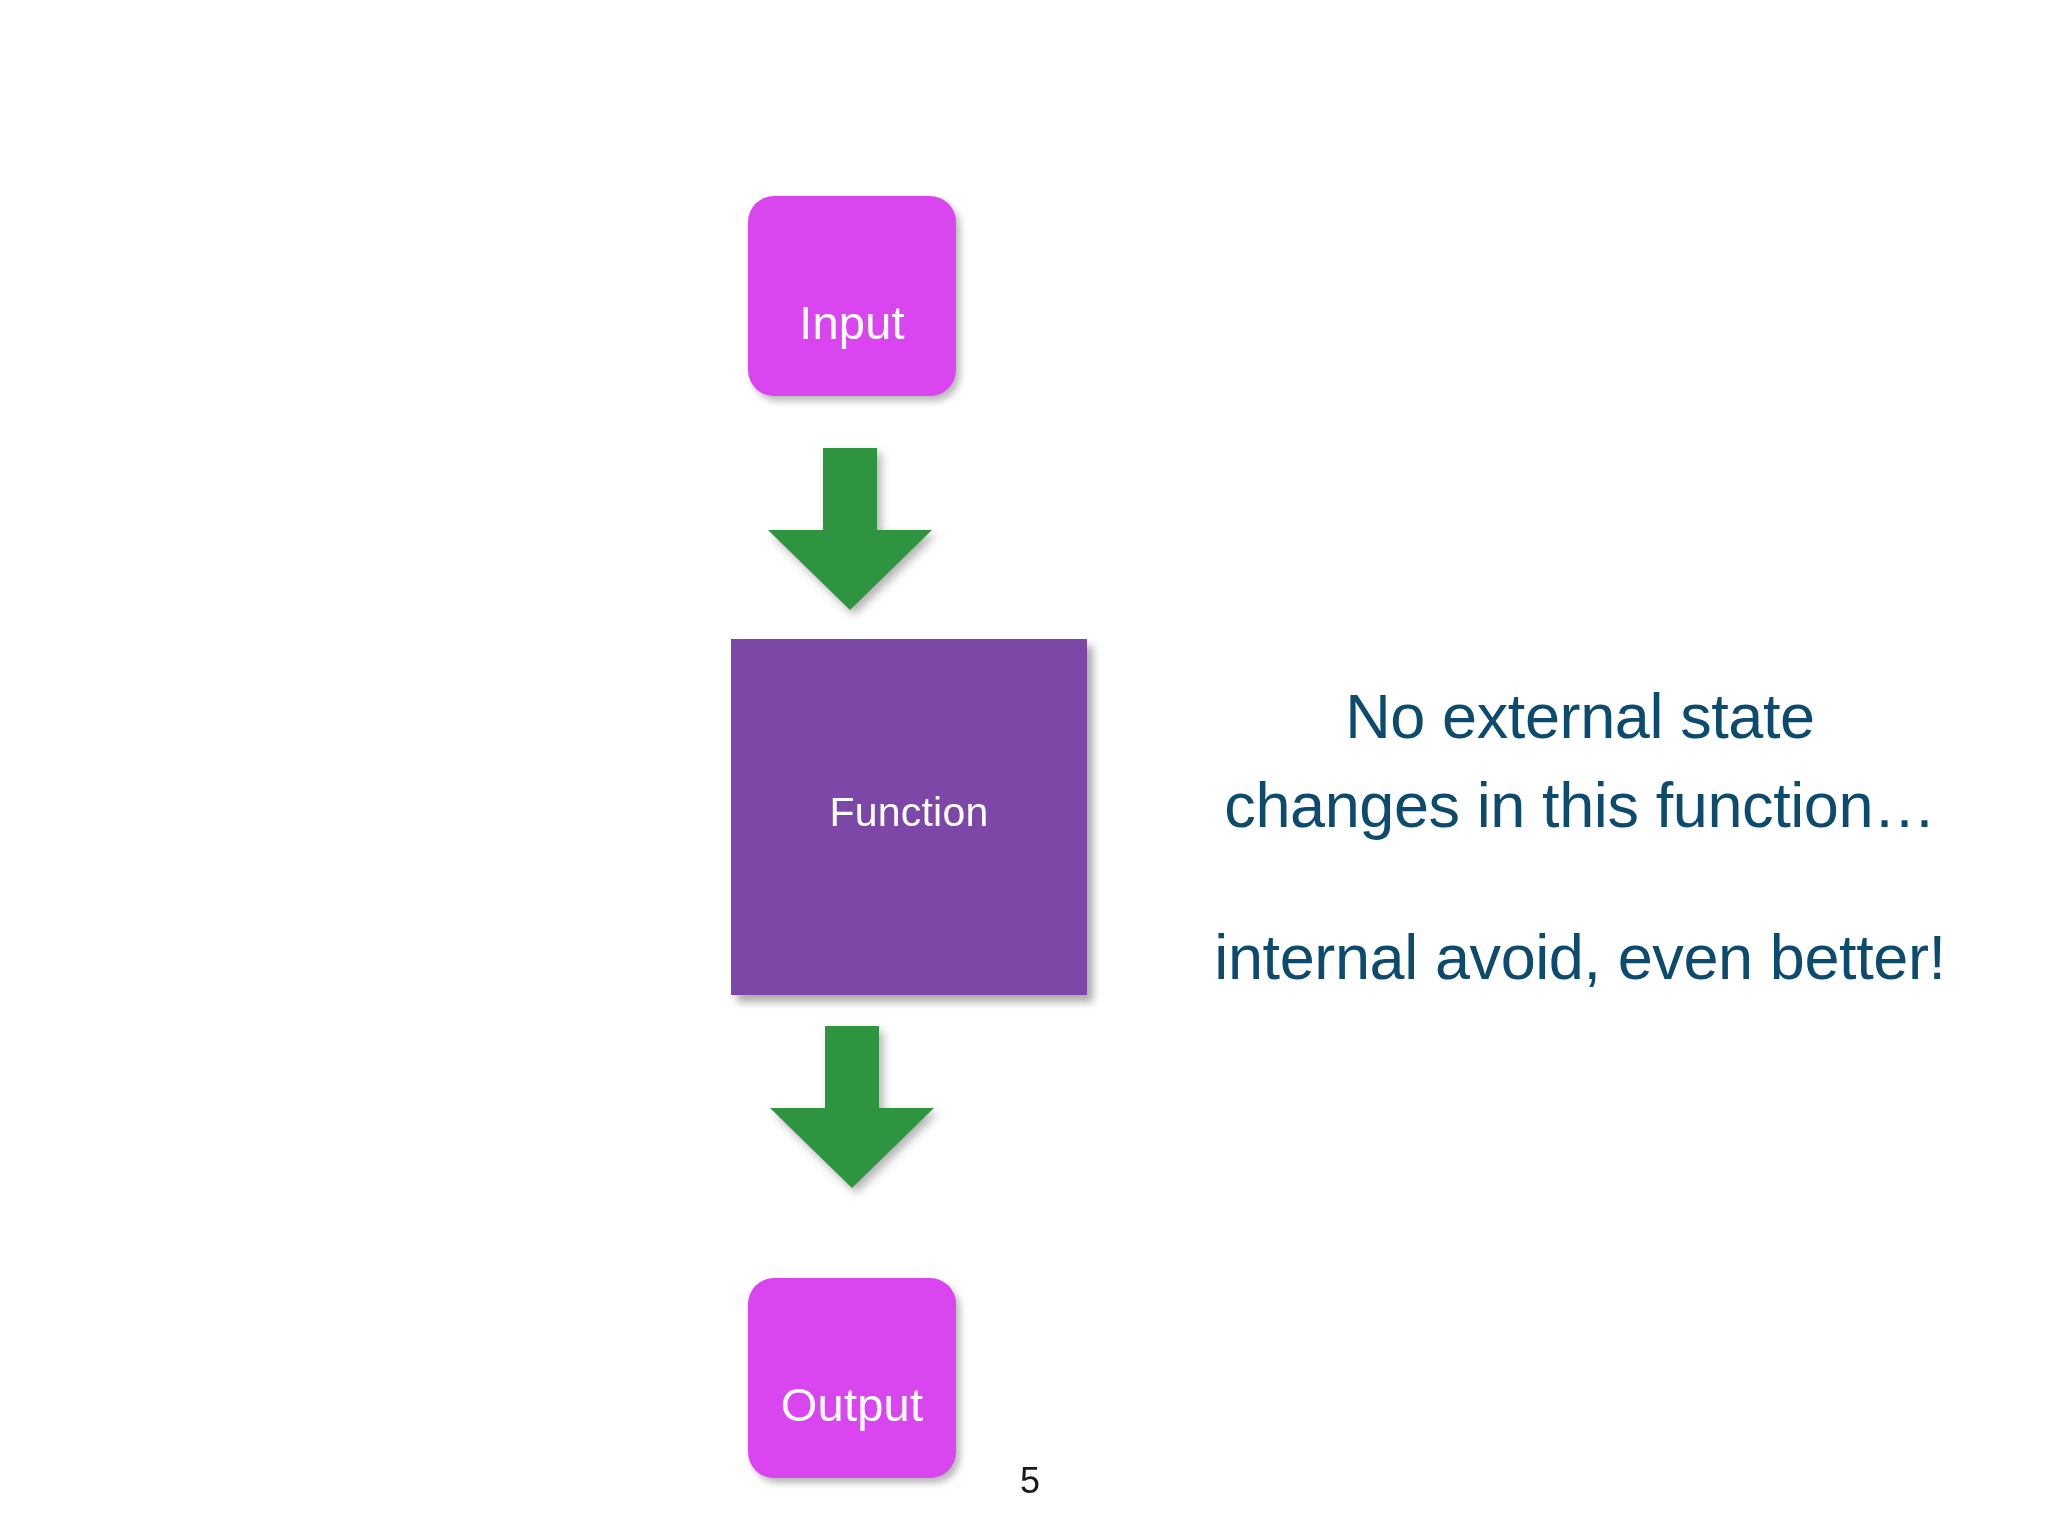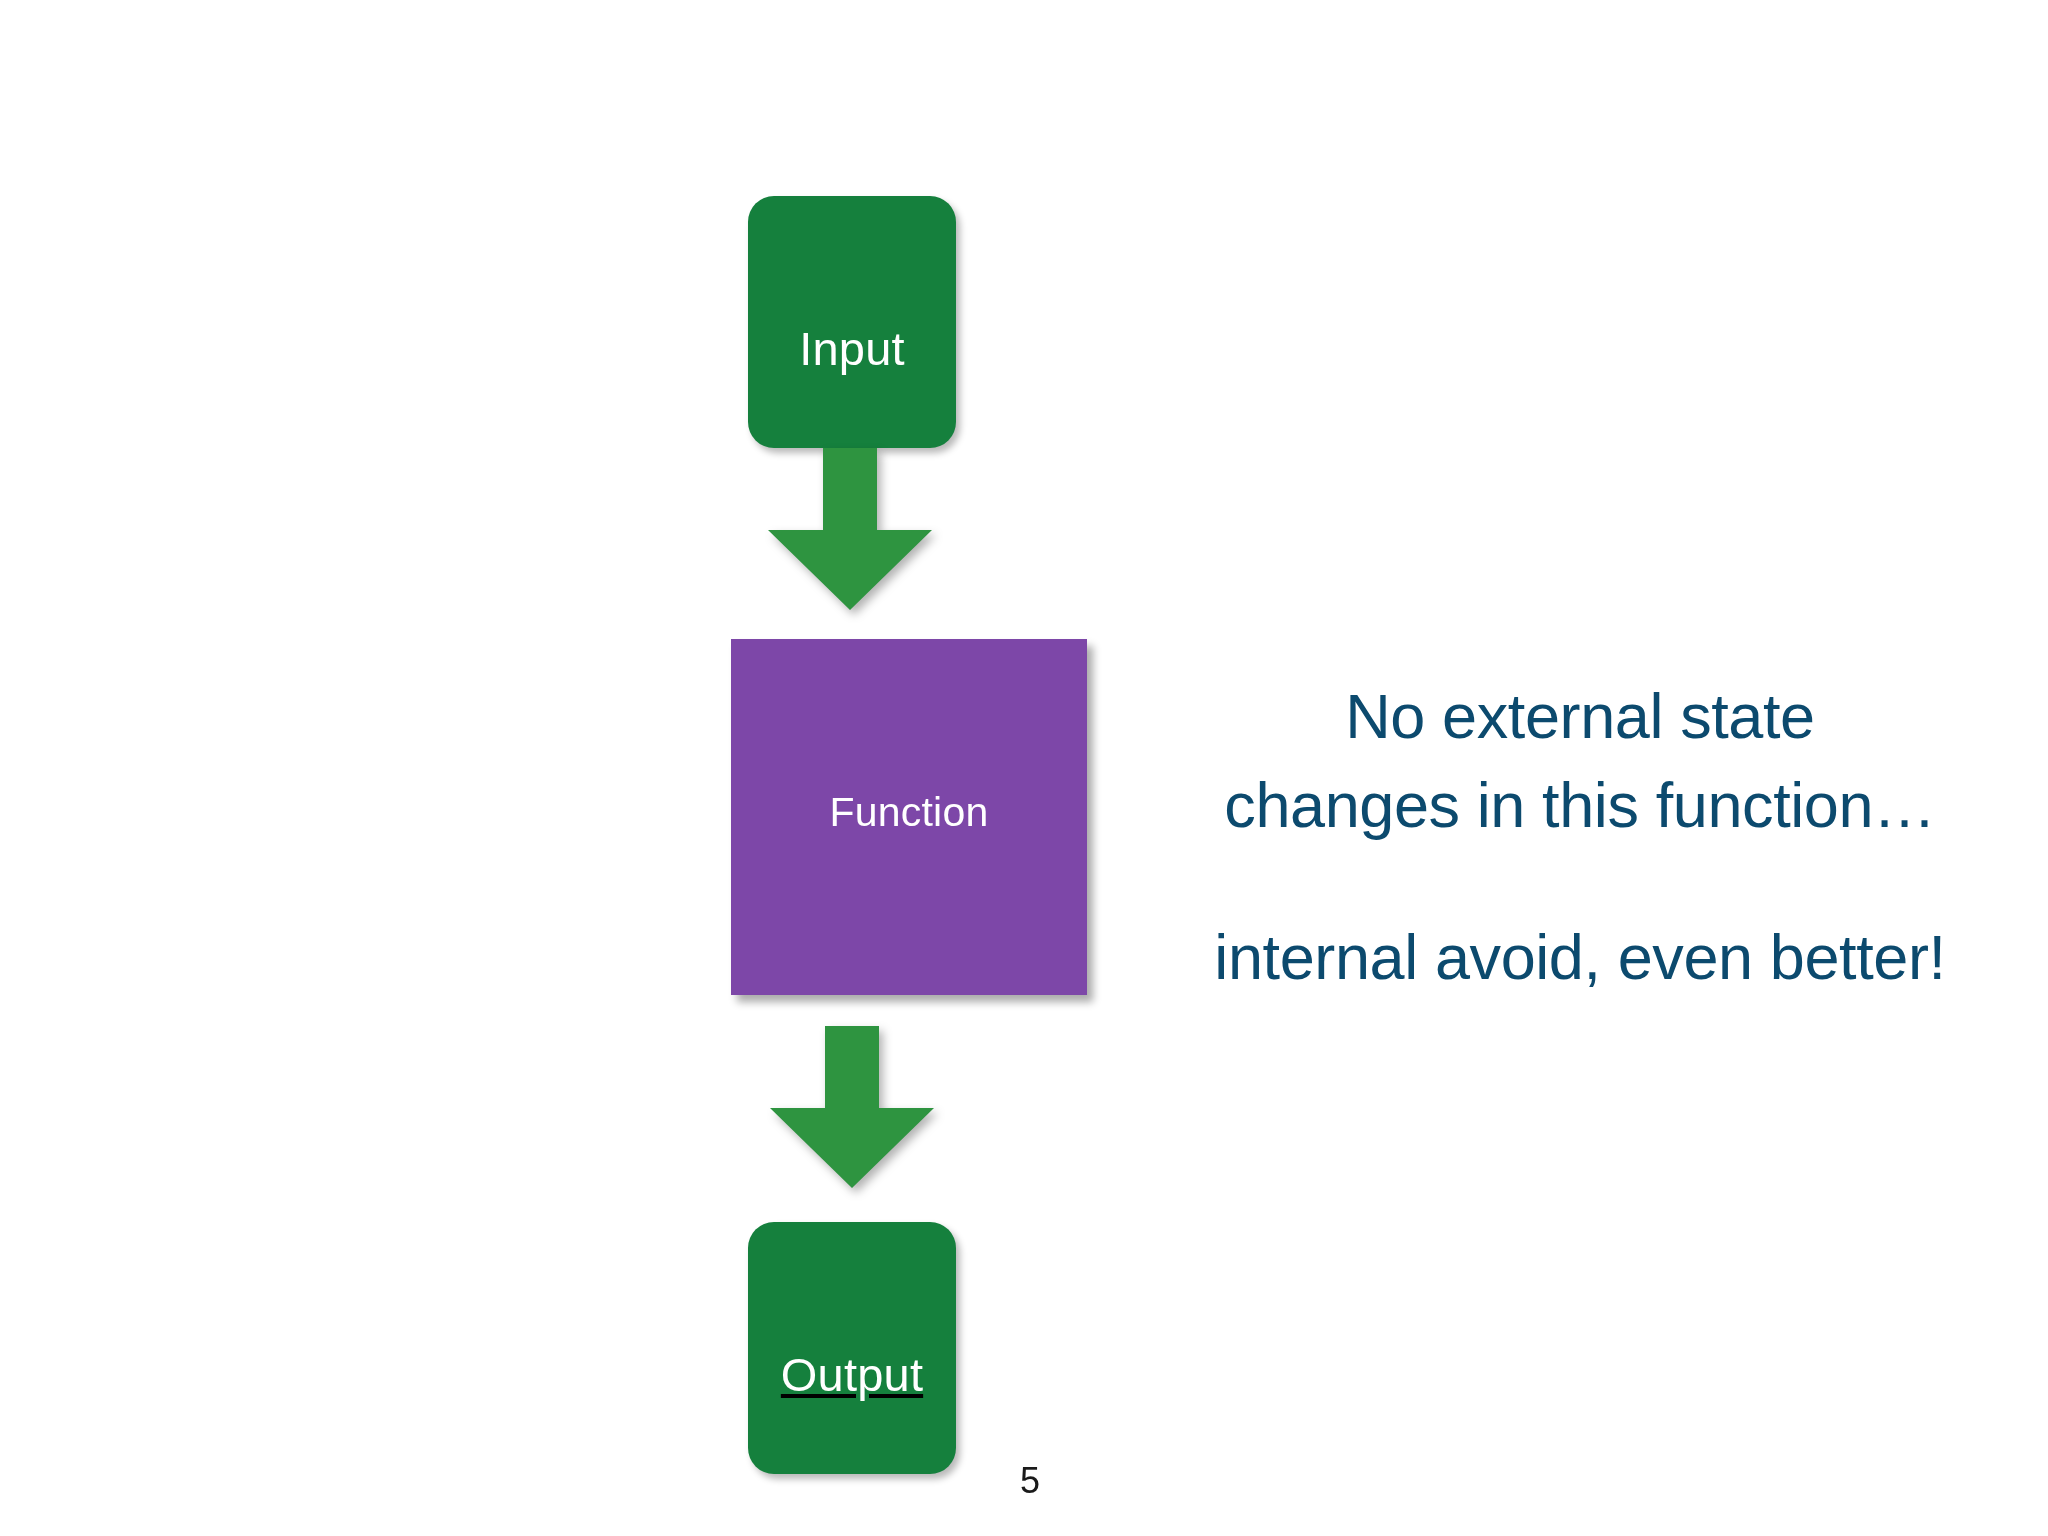--- a/index.html
+++ b/index.html
@@ -22,23 +22,23 @@
   .node {
     position: absolute;
     display: flex;
     align-items: center;
     justify-content: center;
     box-sizing: border-box;
   }
 
   .node-io {
     width: 208px;
-    height: 252px;
+    height: 200px;
     border-radius: 26px;
-    background: #15803d;
+    background: #d946ef;
     box-shadow: 4px 5px 7px rgba(0,0,0,0.28);
   }
   .node-io .node-label {
     color: #ffffff;
     font-size: 47px;
     font-weight: 400;
     line-height: 1;
     letter-spacing: 0.2px;
     position: relative;
     top: 26px;
@@ -55,21 +55,21 @@
     color: #ffffff;
     font-size: 41px;
     font-weight: 400;
     line-height: 1;
     letter-spacing: 0.2px;
     position: relative;
     top: -5px;
   }
 
   #node-input  { left: 748px; top: 196px; }
-  #node-output { left: 748px; top: 1222px; text-decoration: underline; }
+  #node-output { left: 748px; top: 1278px; }
   #node-function { left: 683px; top: 639px; margin-left: 48px; }
 
   
   .arrow {
     position: absolute;
     width: 164px;
     height: 162px;
     filter: drop-shadow(4px 5px 5px rgba(0,0,0,0.30));
   }
   .arrow svg { display: block; width: 100%; height: 100%; }

